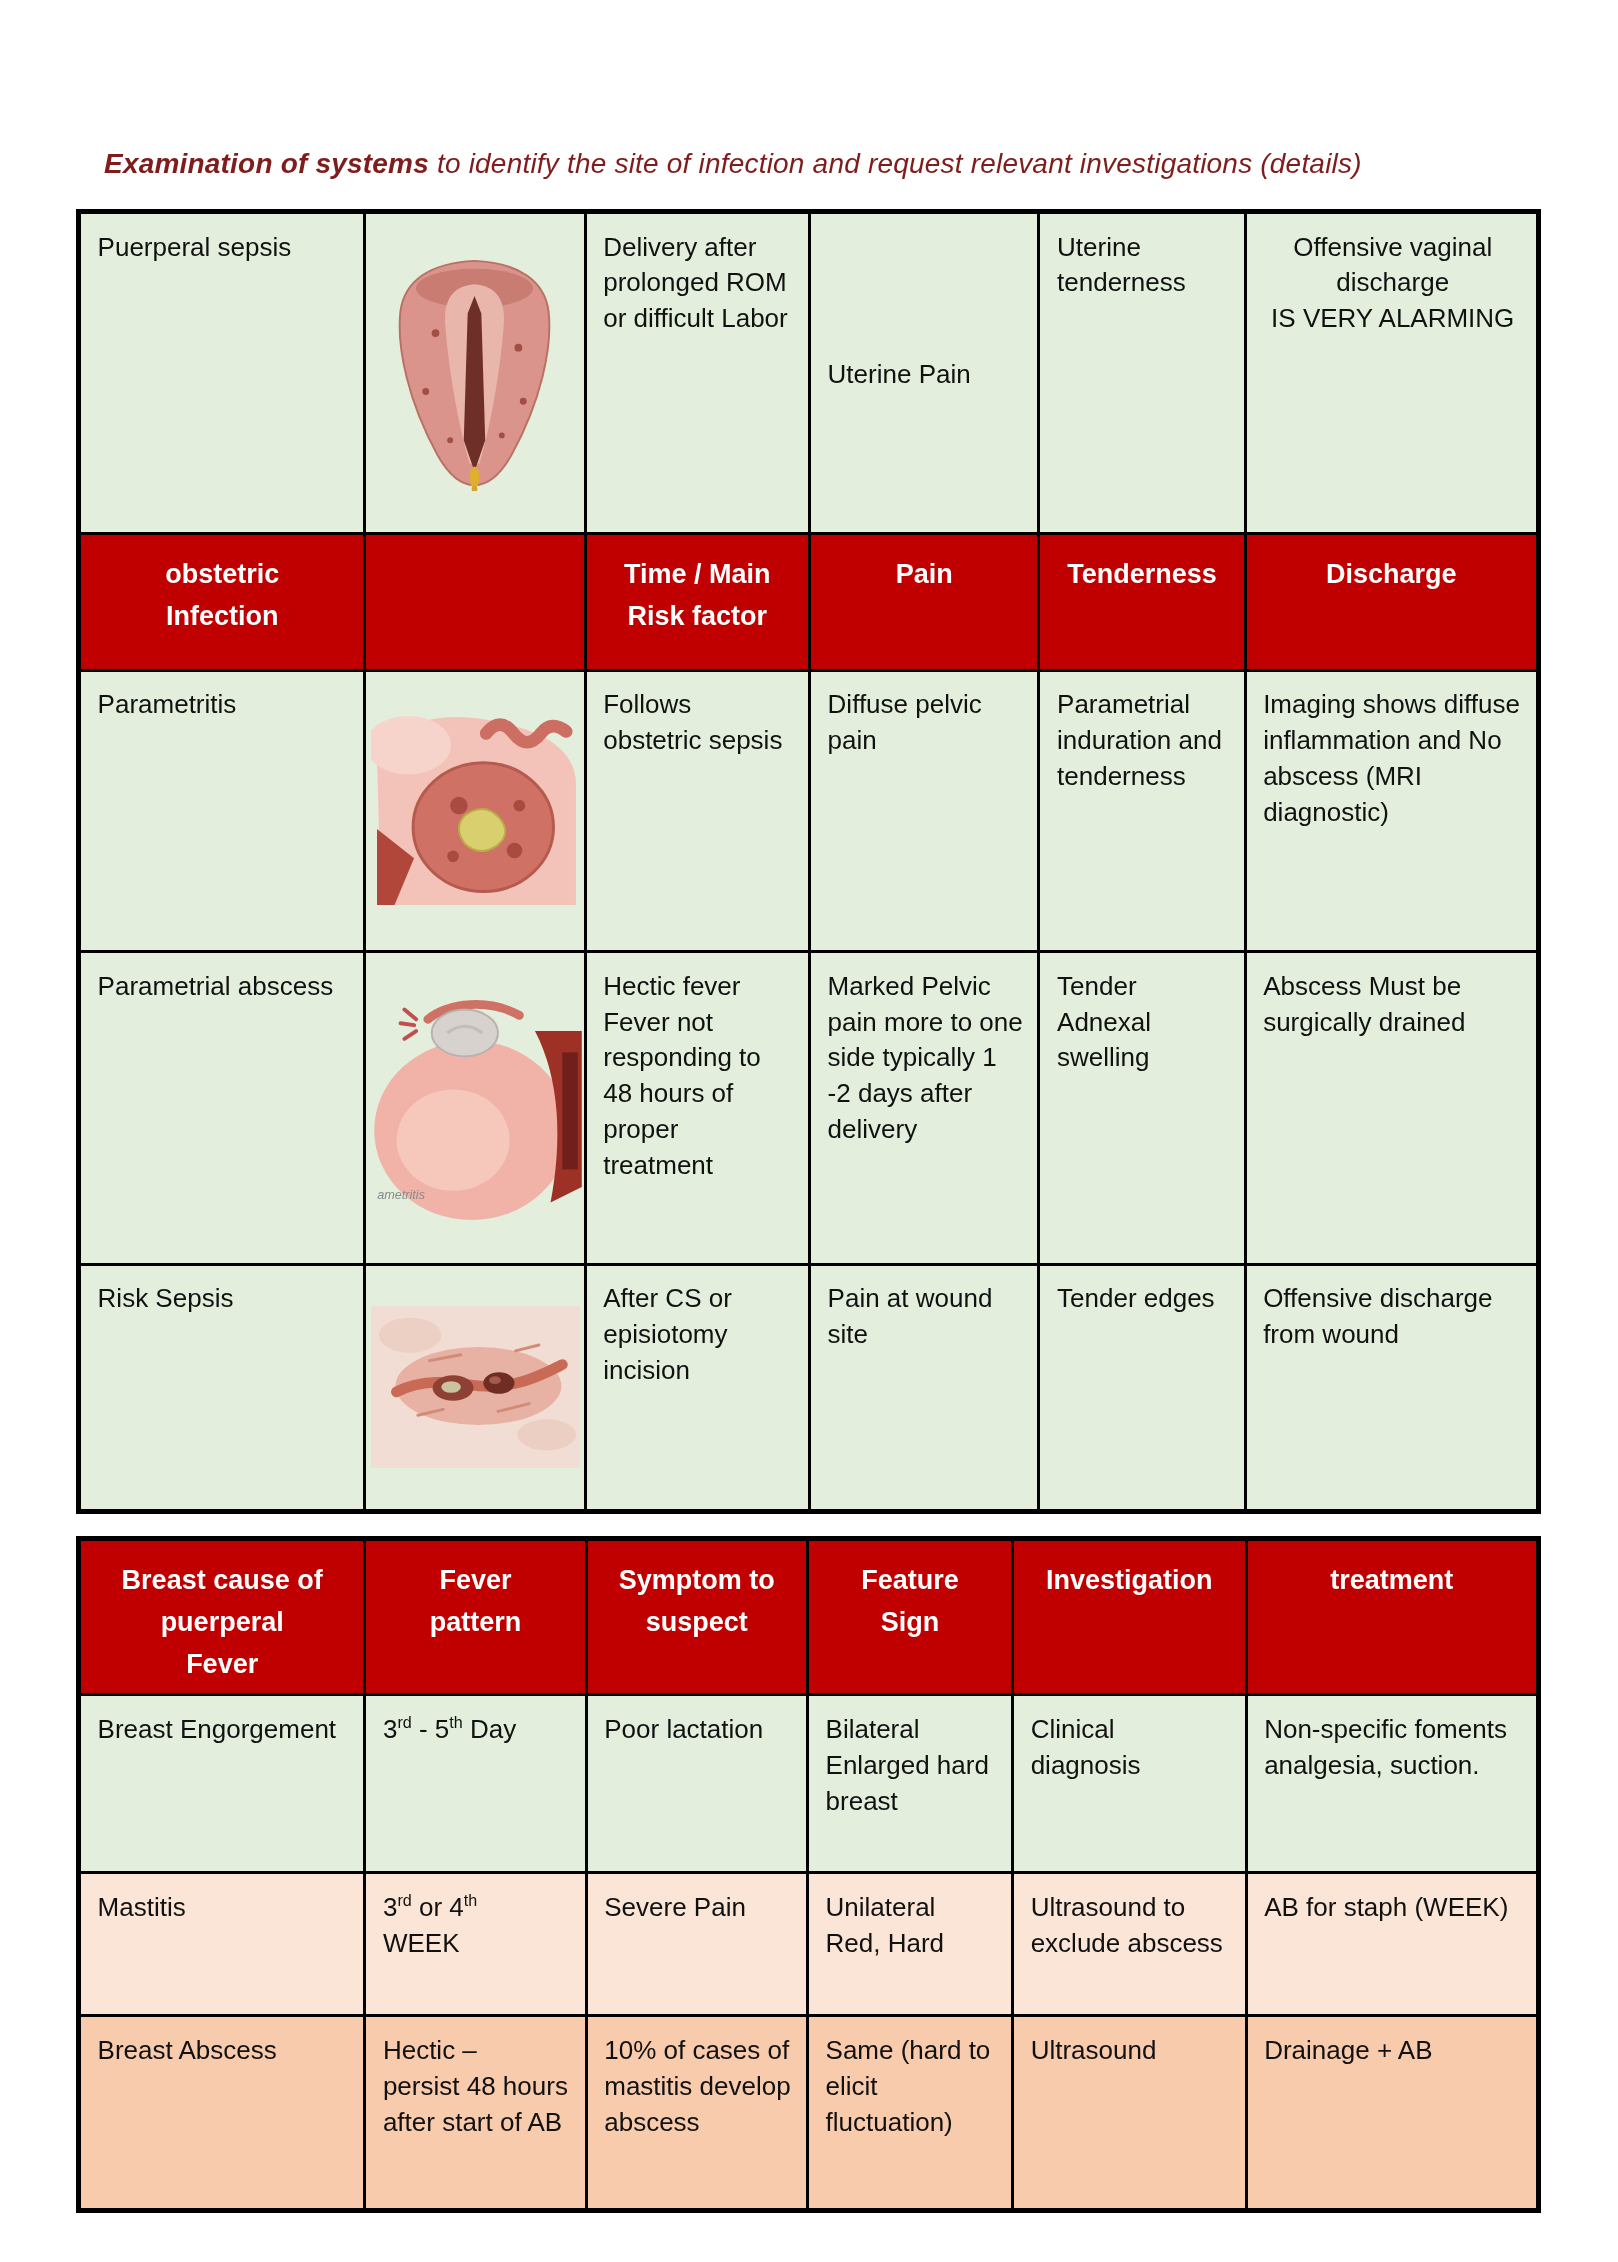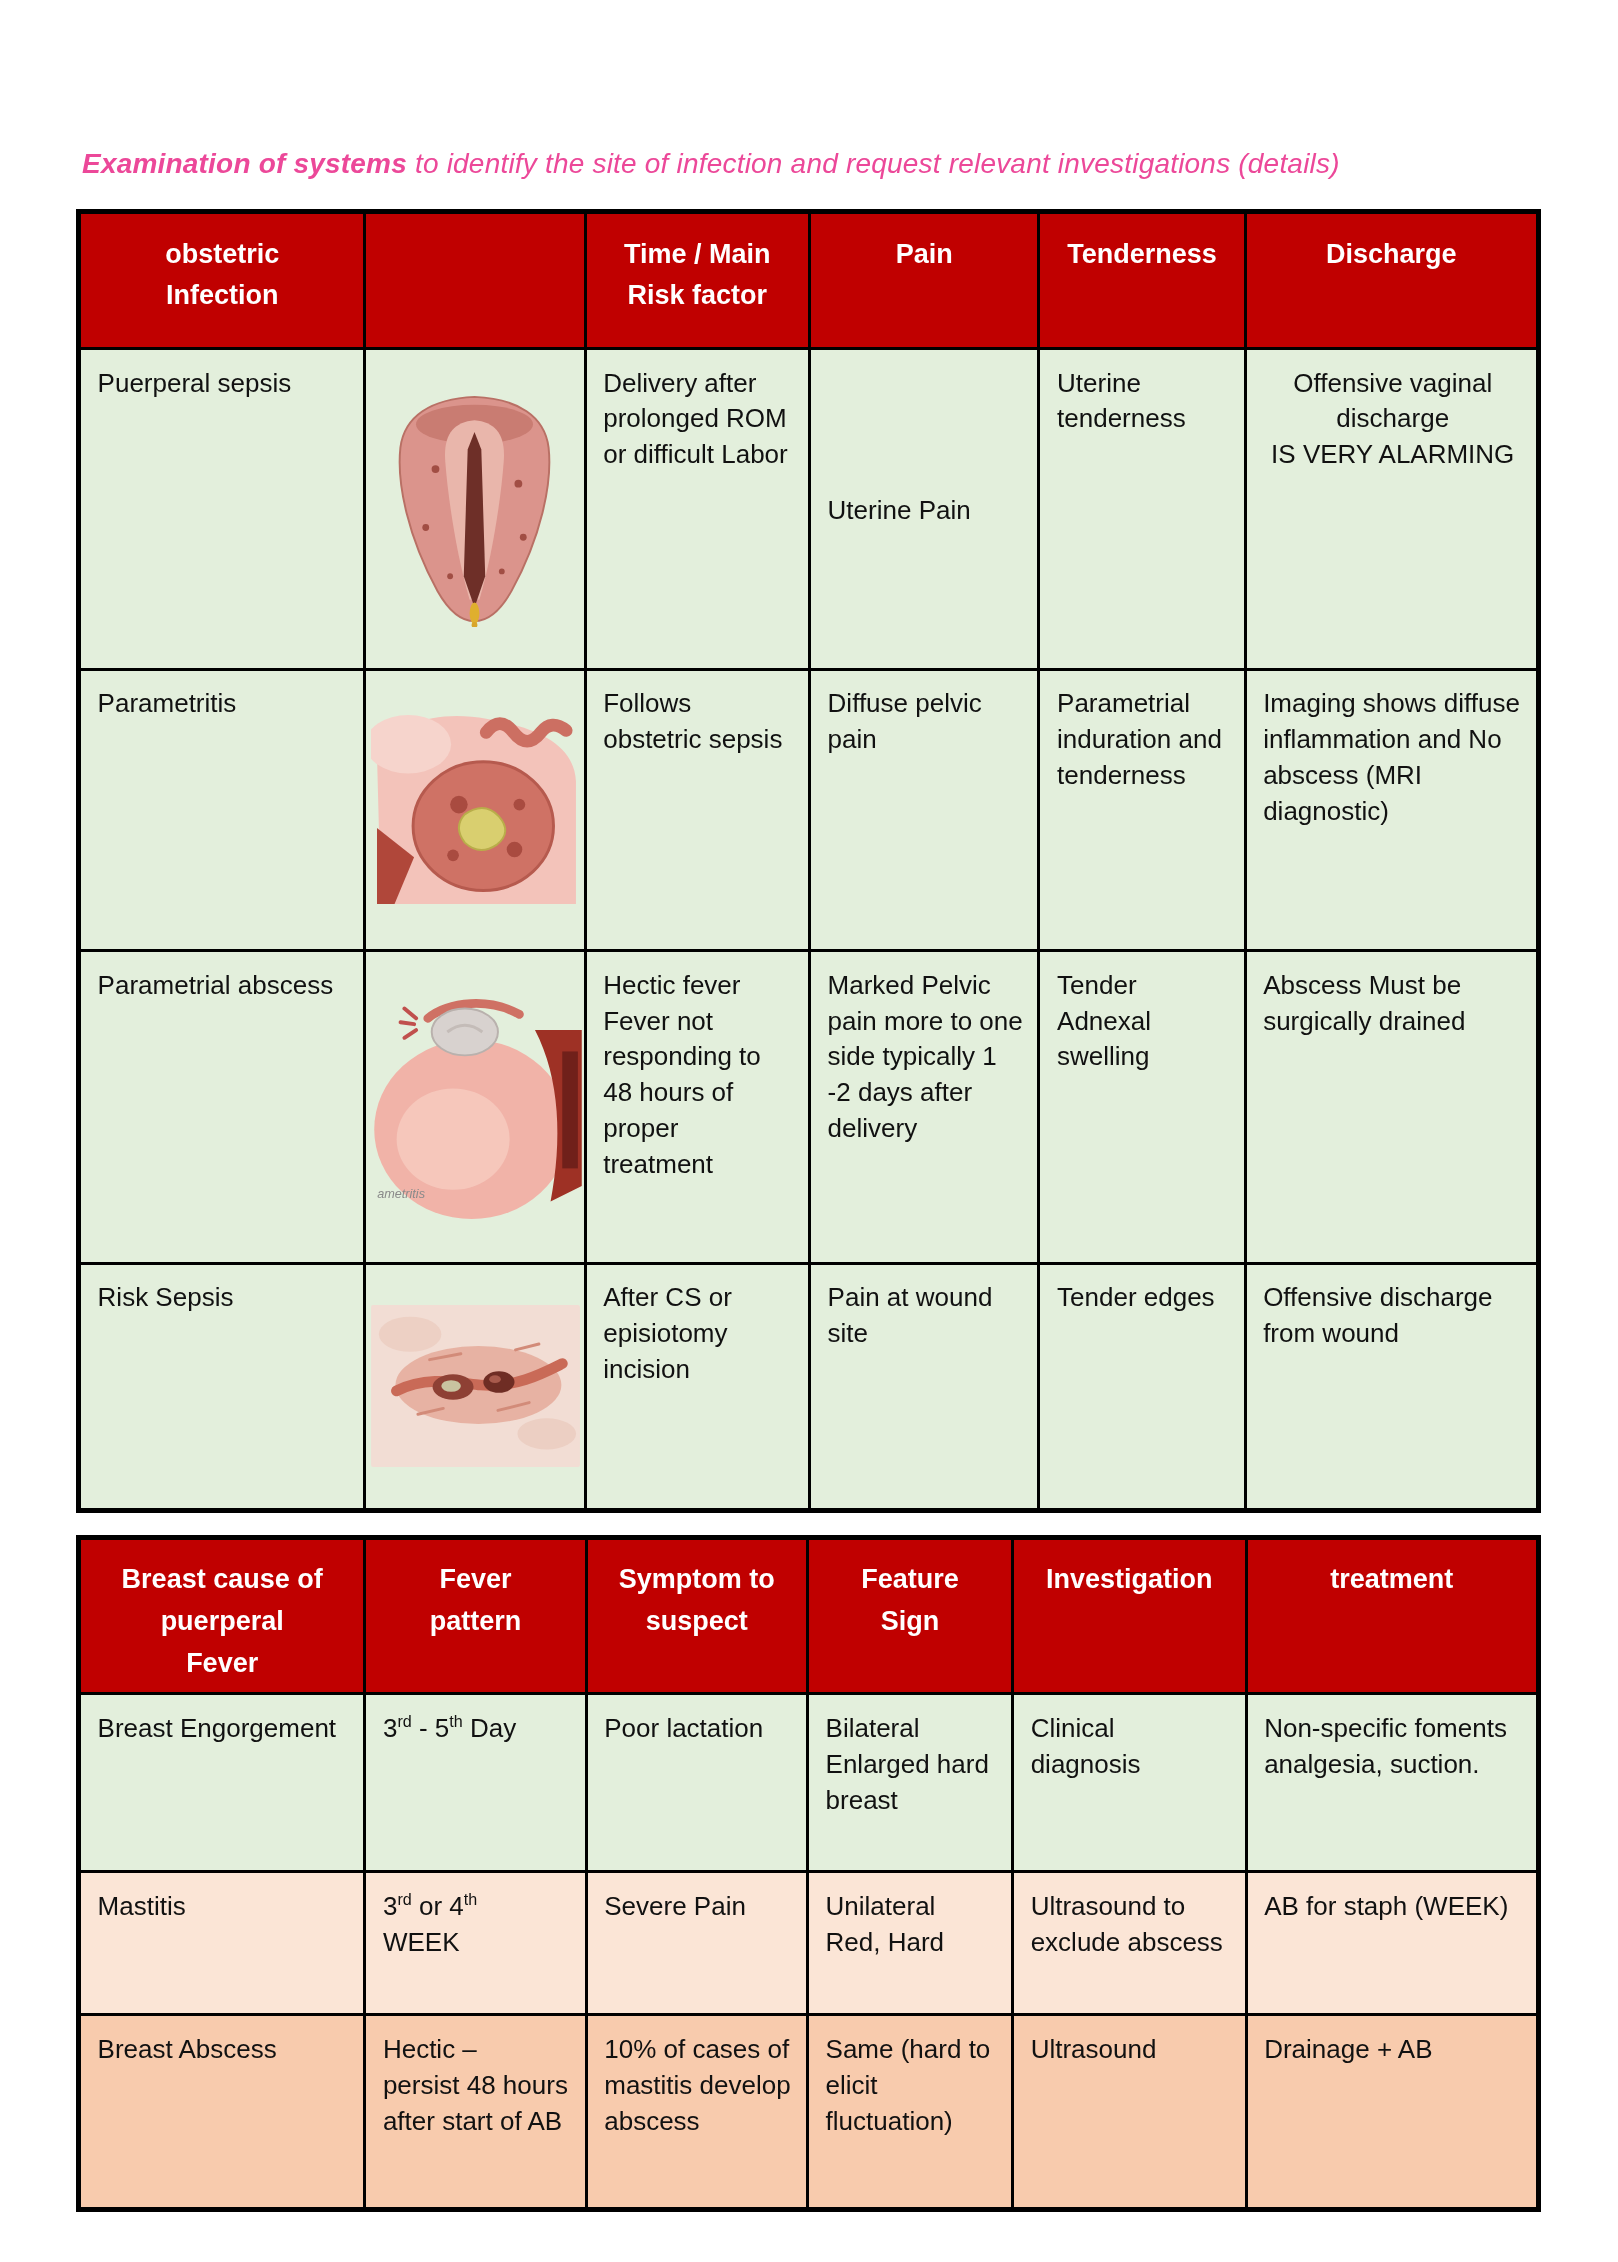--- a/index.html
+++ b/index.html
@@ -9,23 +9,23 @@
     font-family:"Liberation Sans","DejaVu Sans",sans-serif;
     color:#111111;
     position:relative;
   }
   .page-inner { padding:148px 75px 0 76px; }
 
   
   .doc-title {
     font-style:italic;
     font-size:28px;
-    margin-left:6px;
+    margin-left:28px;
     margin-bottom:29px;
-    color:#ec4899;
+    color:#7f1d1d;
     letter-spacing:0.2px;
   }
   .doc-title .emph { font-weight:bold; }
 
   
   table {
     border-collapse:collapse;
     table-layout:fixed;
     width:1465px;
     border:5.9px solid #000;
@@ -72,32 +72,21 @@
   <table class="infection-table">
     <colgroup>
       <col style="width:282px">
         <col style="width:217px">
         <col style="width:221px">
       <col style="width:226px">
         <col style="width:203px">
         <col style="width:289px">
     </colgroup>
     <tbody>
-        <tr style="height:137px">
-      <th>obstetric
-Infection</th>
-      <th></th>
-      <th>Time / Main
-Risk factor</th>
-      <th>Pain</th>
-      <th>Tenderness</th>
-      <th>Discharge</th>
-    </tr>
-
-    <tr style="height:258px">
+        <tr style="height:258px">
       <td>Puerperal sepsis</td>
       <td class="img-cell">
         <svg width="195" height="236" viewBox="0 0 200 242">
           <path d="M100,6 C145,8 172,26 176,58 C180,95 168,150 138,205 C125,228 112,236 100,236 C88,236 75,228 62,205 C32,150 20,95 24,58 C28,26 55,8 100,6 Z" fill="#db948c" stroke="#b97065" stroke-width="2"></path>
           <ellipse cx="100" cy="34" rx="60" ry="20" fill="#c97c72"></ellipse>
           <path d="M100,30 C122,32 132,45 130,72 C127,112 118,170 105,214 L95,214 C82,170 73,112 70,72 C68,45 78,32 100,30 Z" fill="#e9b6ab"></path>
           <path d="M100,42 L107,60 L111,190 L100,222 L89,190 L93,60 Z" fill="#6e2f28"></path>
           <circle cx="60" cy="80" r="4" fill="#a14e44"></circle>
               <circle cx="145" cy="95" r="4" fill="#a14e44"></circle>
           <circle cx="50" cy="140" r="3.5" fill="#a14e44"></circle>
@@ -106,20 +95,31 @@
               <circle cx="128" cy="185" r="3" fill="#a14e44"></circle>
           <ellipse cx="100" cy="228" rx="5" ry="11" fill="#dfaf2e"></ellipse>
           <circle cx="100" cy="240" r="3" fill="#d8a52a"></circle>
         </svg>
       </td>
       <td>Delivery after prolonged ROM or difficult Labor</td>
       <td class="vmid">Uterine Pain</td>
       <td>Uterine tenderness</td>
       <td class="center">Offensive vaginal discharge
 IS VERY ALARMING</td>
+    </tr>
+
+    <tr style="height:137px">
+      <th>obstetric
+Infection</th>
+      <th></th>
+      <th>Time / Main
+Risk factor</th>
+      <th>Pain</th>
+      <th>Tenderness</th>
+      <th>Discharge</th>
     </tr>
 
     <tr style="height:220px">
       <td>Parametritis</td>
       <td class="img-cell">
         <svg width="208" height="197" viewBox="0 0 213 202">
           <path d="M6,45 C25,8 75,0 118,8 C165,16 208,32 210,72 L210,198 L10,198 Z" fill="#f3c3ba"></path>
           <ellipse cx="38" cy="34" rx="44" ry="30" fill="#f6d4cc"></ellipse>
           <path d="M118,22 q14,-18 28,0 q14,18 28,0 q11,-14 26,-2" stroke="#cc6f62" stroke-width="13" fill="none" stroke-linecap="round"></path>
           <path d="M6,120 L44,150 L24,198 L6,198 Z" fill="#b0473a"></path>

